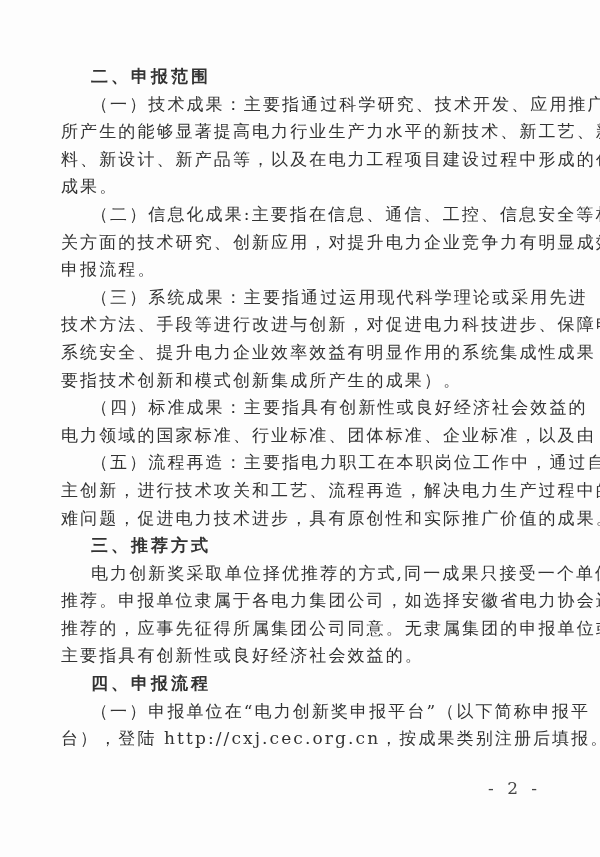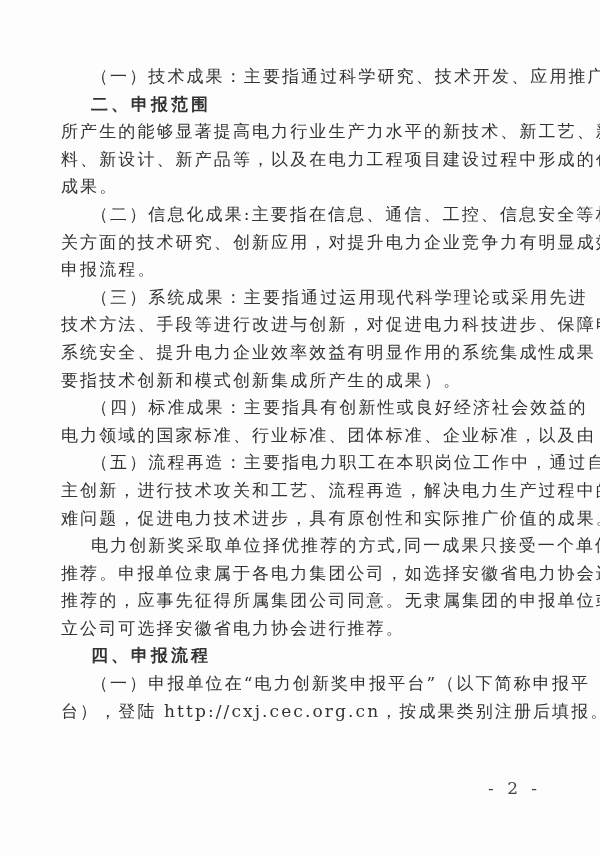--- a/index.html
+++ b/index.html
@@ -18,39 +18,40 @@
   .heading { font-weight: bold; letter-spacing: 3px; }
   .page-number {
     position: absolute; left: 488px; top: 778px;
     font-size: 17px; color: #444; letter-spacing: 4px;
   }
 </style>
 </head>
 <body>
 
 <div class="page">
+  <div class="line heading indent">二、申报范围</div>
   <div class="line indent">（一）技术成果：主要指通过科学研究、技术开发、应用推广</div>
-  <div class="line heading indent">二、申报范围</div>
   <div class="line">所产生的能够显著提高电力行业生产力水平的新技术、新工艺、新材</div>
   <div class="line">料、新设计、新产品等，以及在电力工程项目建设过程中形成的创新</div>
   <div class="line">成果。</div>
   <div class="line indent">（二）信息化成果:主要指在信息、通信、工控、信息安全等相</div>
   <div class="line">关方面的技术研究、创新应用，对提升电力企业竞争力有明显成效的</div>
   <div class="line">申报流程。</div>
   <div class="line indent">（三）系统成果：主要指通过运用现代科学理论或采用先进</div>
   <div class="line">技术方法、手段等进行改进与创新，对促进电力科技进步、保障电力</div>
   <div class="line">系统安全、提升电力企业效率效益有明显作用的系统集成性成果（主</div>
   <div class="line">要指技术创新和模式创新集成所产生的成果）。</div>
   <div class="line indent">（四）标准成果：主要指具有创新性或良好经济社会效益的</div>
   <div class="line">电力领域的国家标准、行业标准、团体标准、企业标准，以及由</div>
   <div class="line indent">（五）流程再造：主要指电力职工在本职岗位工作中，通过自</div>
   <div class="line">主创新，进行技术攻关和工艺、流程再造，解决电力生产过程中的疑</div>
   <div class="line">难问题，促进电力技术进步，具有原创性和实际推广价值的成果。</div>
+  <div class="line heading indent">三、推荐方式</div>
   <div class="line indent">电力创新奖采取单位择优推荐的方式,同一成果只接受一个单位</div>
   <div class="line">推荐。申报单位隶属于各电力集团公司，如选择安徽省电力协会进行</div>
   <div class="line">推荐的，应事先征得所属集团公司同意。无隶属集团的申报单位或独</div>
-  <div class="line">立公司可选择安徽省电力协会进行推荐。</div>
+  <div class="line">主要指具有创新性或良好经济社会效益的。</div>
   <div class="line heading indent">四、申报流程</div>
   <div class="line indent">（一）申报单位在“电力创新奖申报平台”（以下简称申报平</div>
   <div class="line">台），登陆 http://cxj.cec.org.cn，按成果类别注册后填报。电力</div>
 </div>
 
 <div class="page-number">- 2 -</div>
 
 </body></html>

